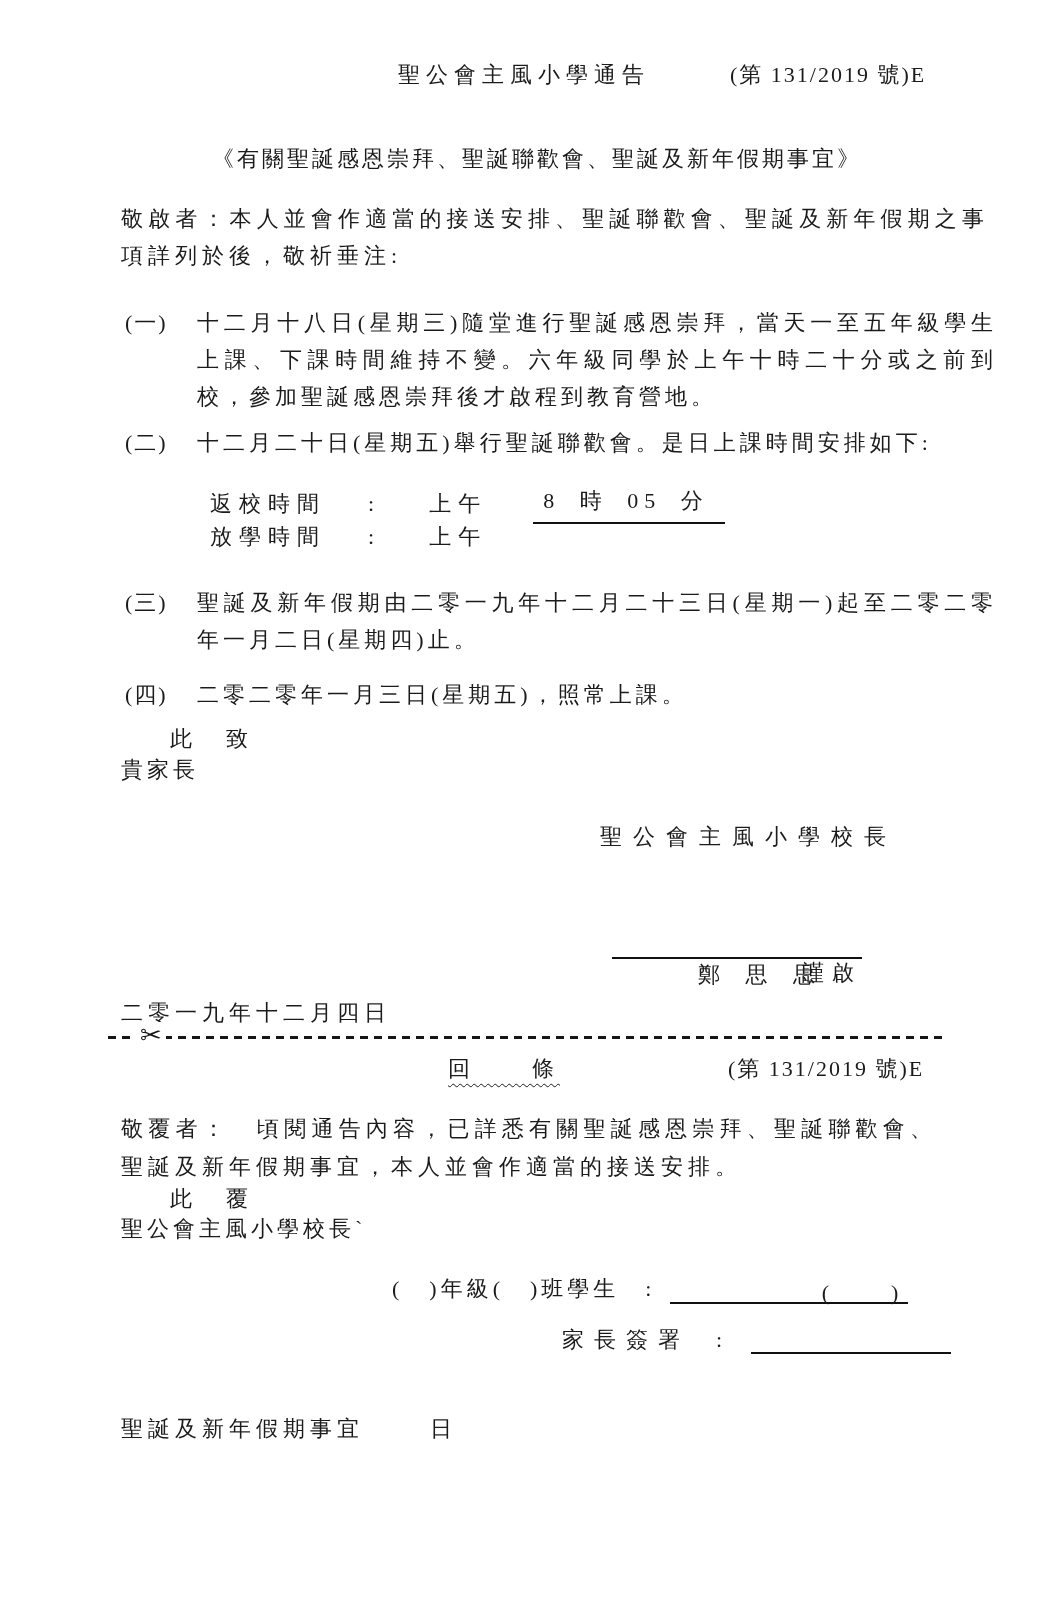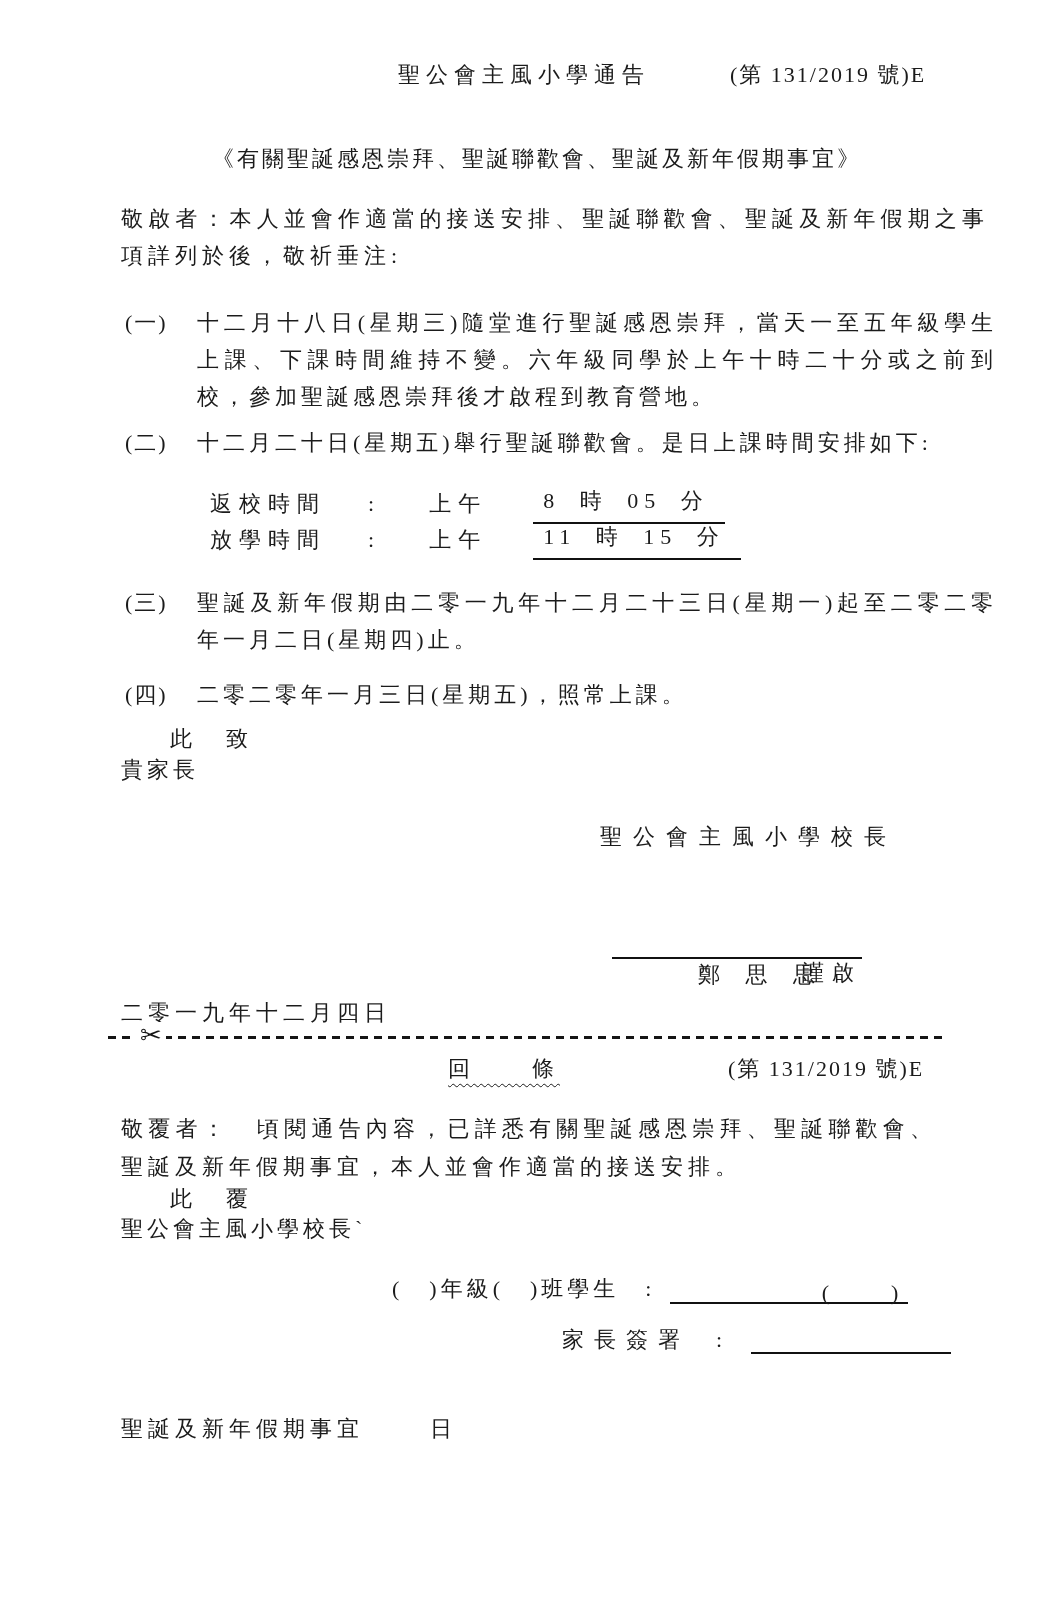--- a/index.html
+++ b/index.html
@@ -96,21 +96,20 @@
     <span class="sched-label">返校時間</span>
     <span class="sched-colon">:</span>
     <span class="sched-prefix">上午</span>
     <span class="sched-value">8 時 05 分</span>
   </div>
 
   <div class="abs t sched-row sched-row2">
     <span class="sched-label">放學時間</span>
     <span class="sched-colon">:</span>
     <span class="sched-prefix">上午</span>
-    <span class="sched-value">11 時 15 分</span>
   </div>
 
   <div class="abs t item item3">
     <span class="item-label">(三)</span>
     <div class="item-text">聖誕及新年假期由二零一九年十二月二十三日(星期一)起至二零二零年一月二日(星期四)止。</div>
   </div>
 
   <div class="abs t item item4">
     <span class="item-label">(四)</span>
     <div class="item-text">二零二零年一月三日(星期五)，照常上課。</div>

